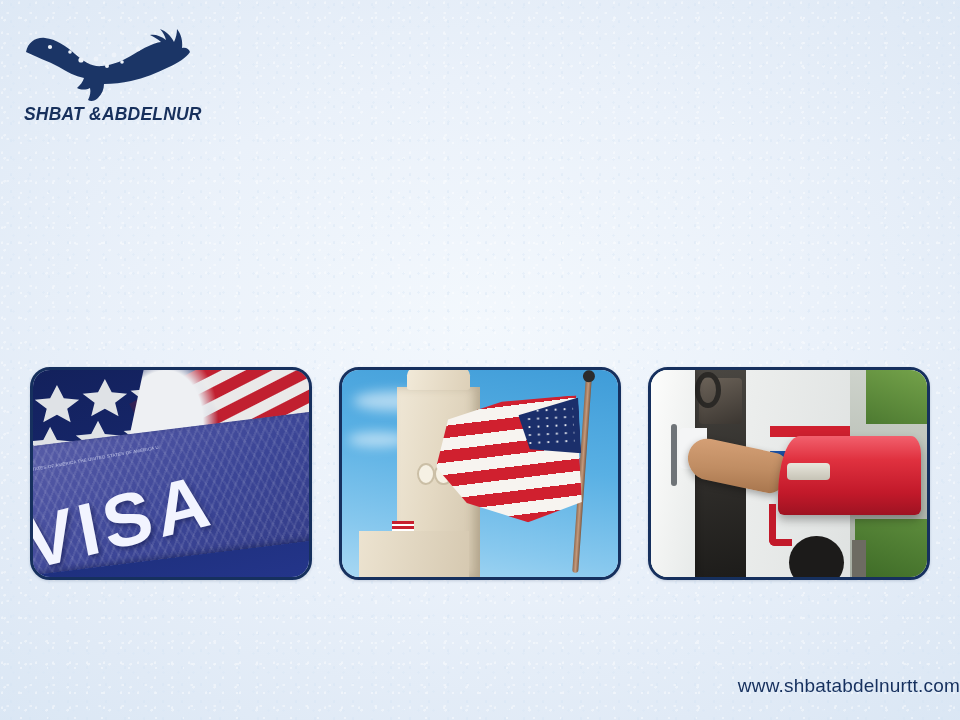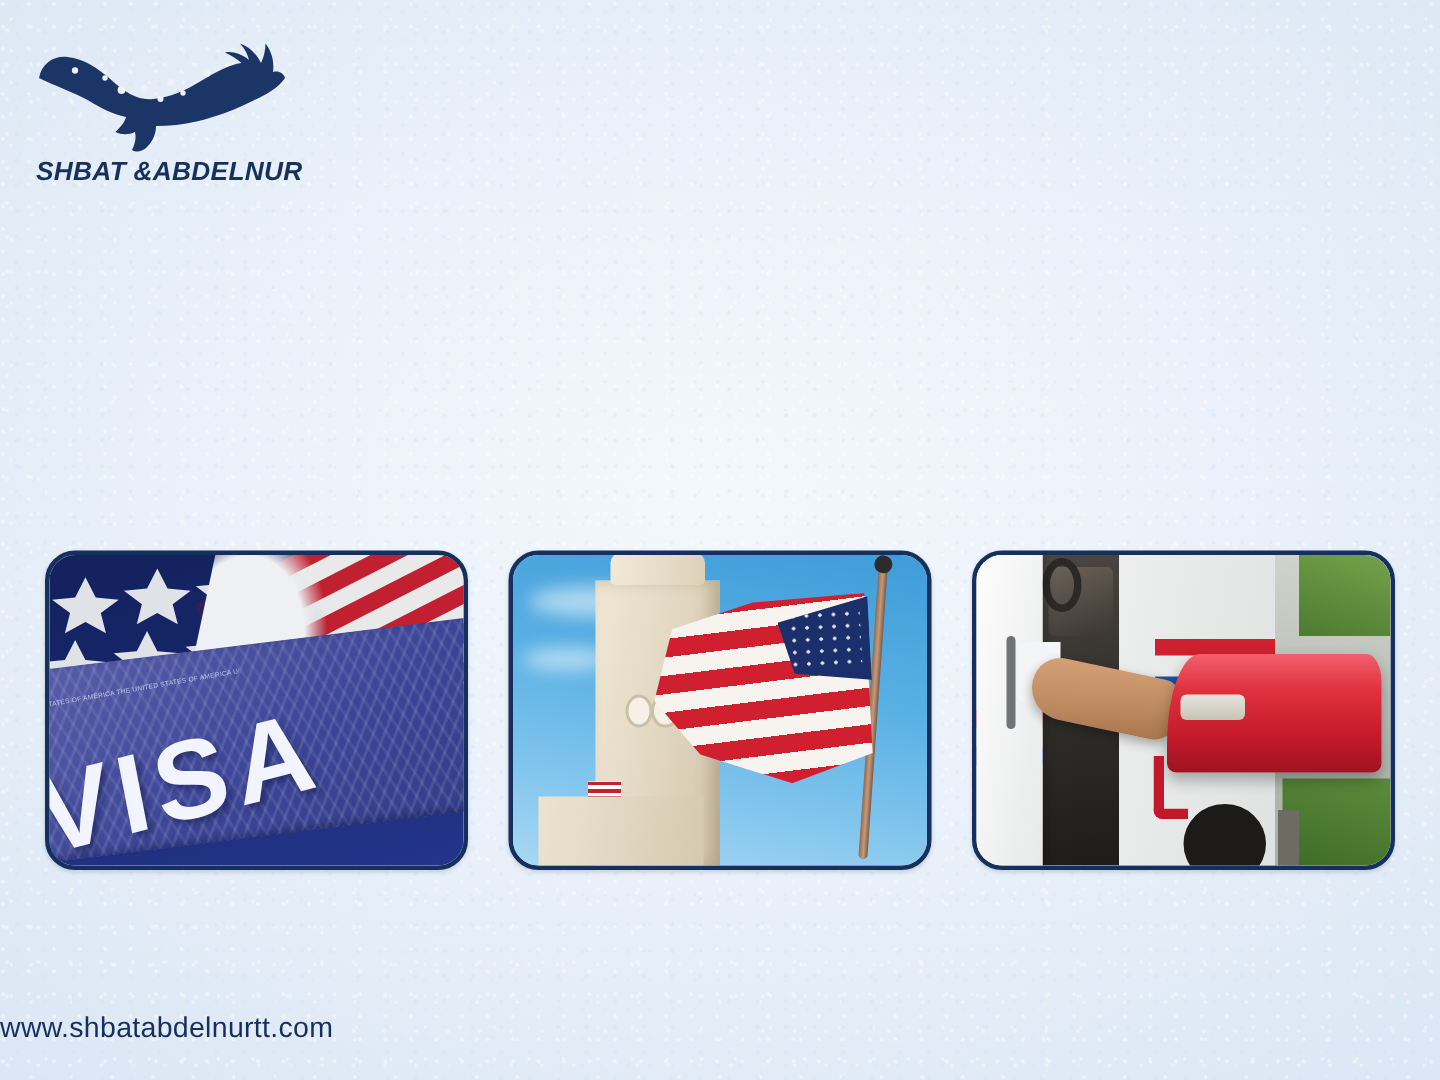--- a/index.html
+++ b/index.html
@@ -296,21 +296,21 @@
   }
   .c3-tire {
     position:absolute; right:30%; bottom:-6%;
     width:20%; height:26%;
     background:#1c1b1a; border-radius:50%;
   }
 
   
   #footer {
     position:absolute; left:0; right:0; bottom:23px;
-    text-align:left;
+    text-align:right;
     font-size:19px;
     color:#16305e;
     letter-spacing:.2px;
   }
 </style>
 </head>
 <body>
 
 <div id="poster">
 

